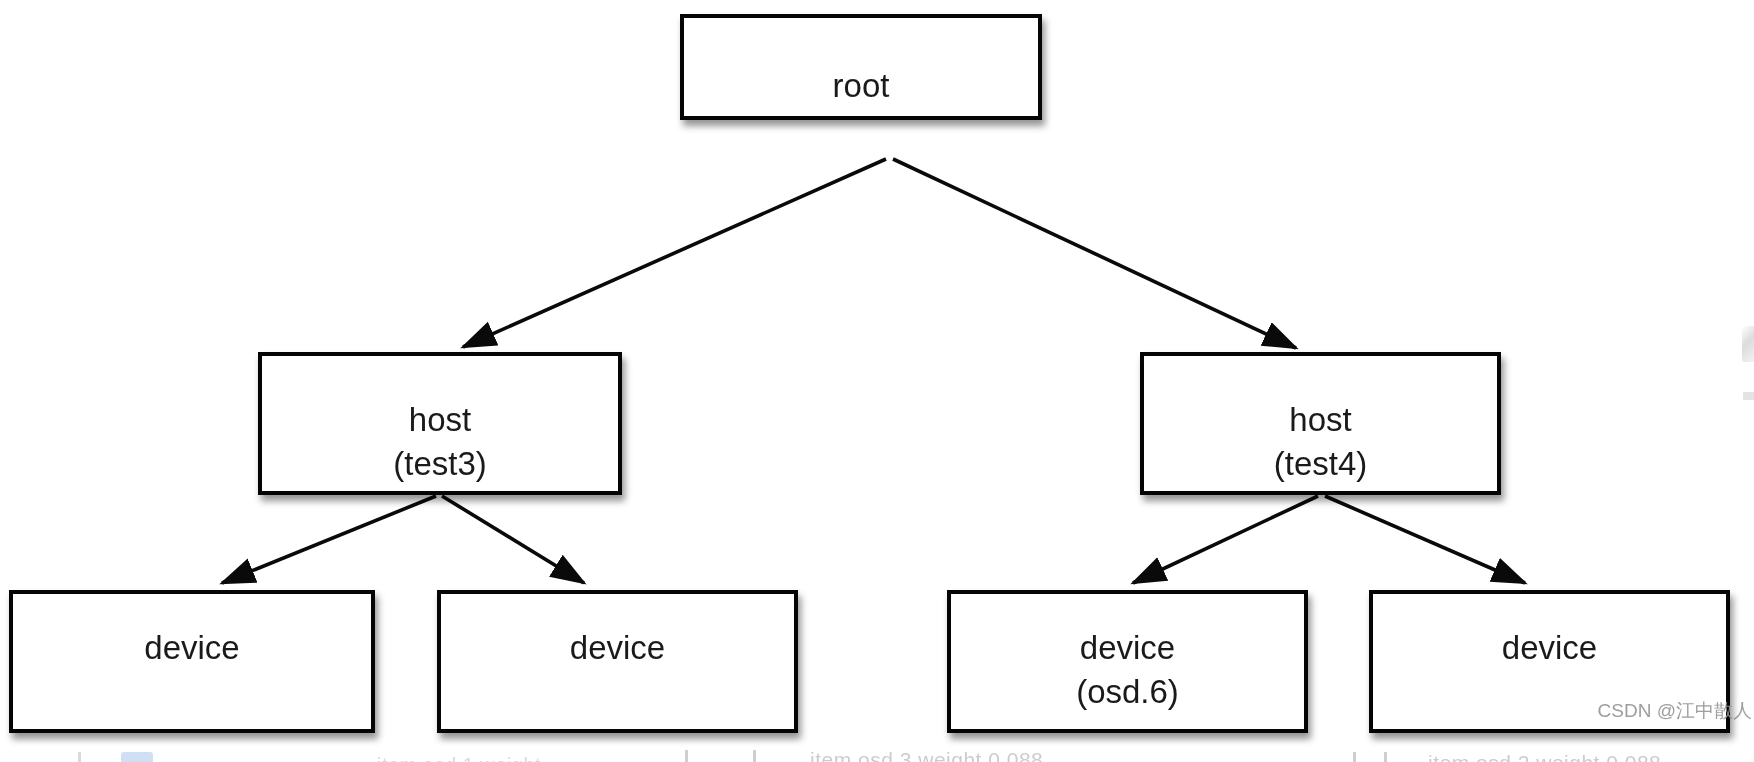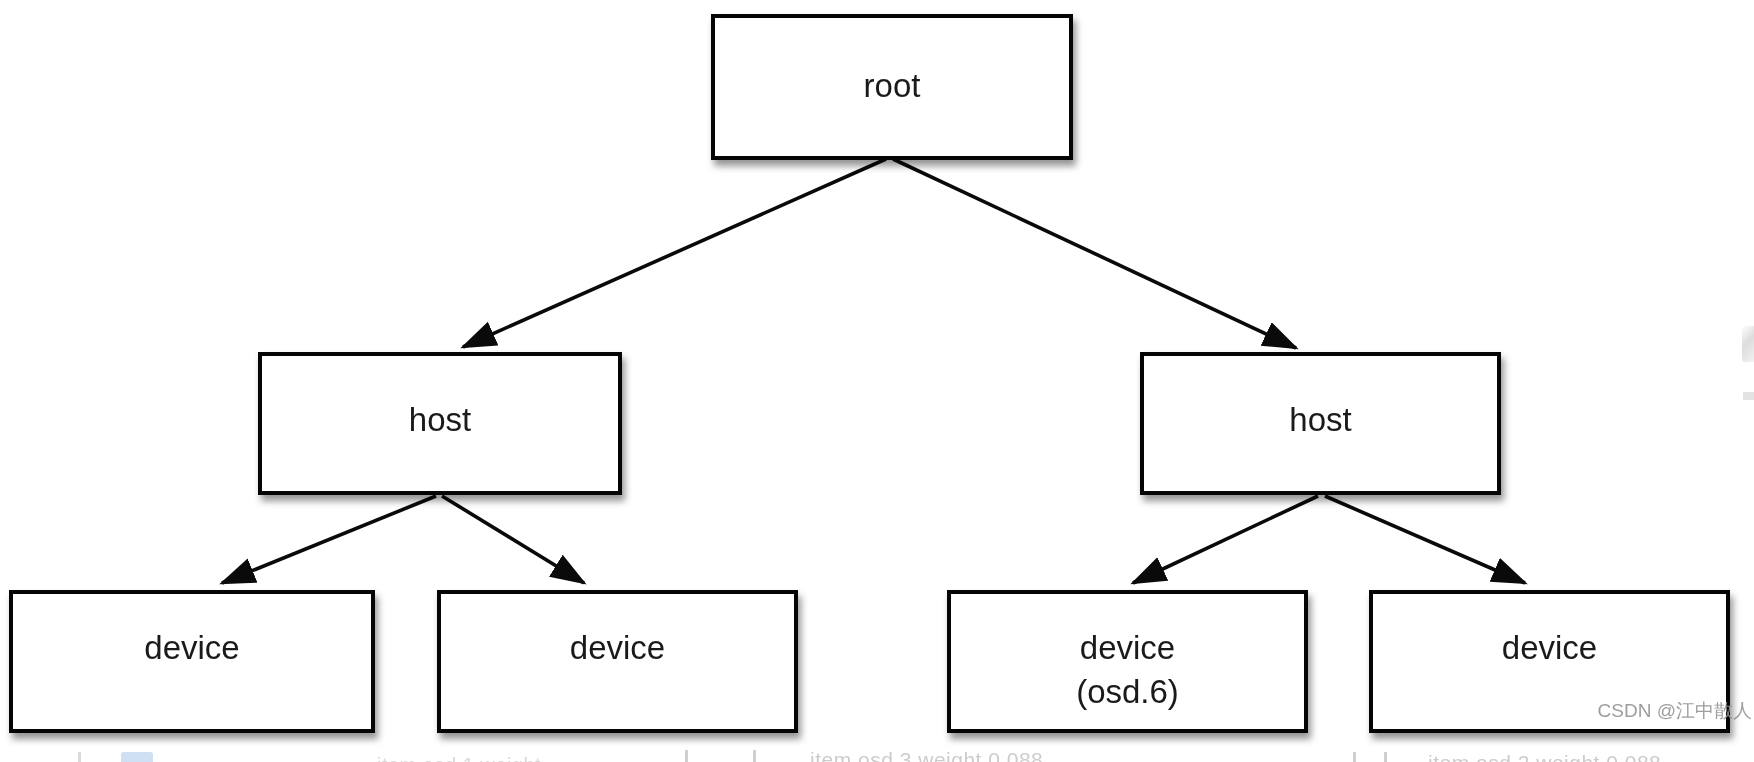--- a/index.html
+++ b/index.html
@@ -12,21 +12,21 @@
   svg.edges .ah{fill:#0a0a0a;}
   .node{
     position:absolute;z-index:2;box-sizing:border-box;
     background:#ffffff;border:4px solid #050505;
     box-shadow:3px 6px 7px rgba(0,0,0,0.42);
     text-align:center;color:#1a1a1a;
     font-size:33px;line-height:44px;
   }
   .nl{white-space:nowrap;}
   
-  .n-root {left:711px; top:14px;  width:362px;height:146px;padding-top:46px;}
+  .n-root {left:680px; top:14px;  width:362px;height:106px;padding-top:46px;}
   .n-test3{left:258px; top:352px; width:364px;height:143px;padding-top:42px;}
   .n-test4{left:1140px;top:352px; width:361px;height:143px;padding-top:42px;}
   .n-osd4 {left:9px;   top:590px; width:366px;height:143px;padding-top:32px;}
   .n-osd5 {left:437px; top:590px; width:361px;height:143px;padding-top:32px;}
   .n-osd6 {left:947px; top:590px; width:361px;height:143px;padding-top:32px;}
   .n-osd7 {left:1369px;top:590px; width:361px;height:143px;padding-top:32px;}
   
   .watermark{
     position:absolute;z-index:4;right:2px;top:698px;
     font-size:19px;color:rgba(150,150,150,0.92);white-space:nowrap;
@@ -76,24 +76,26 @@
     <line x1="1318" y1="496" x2="1133" y2="583" marker-end="url(#ah)"></line>
     <line x1="1325" y1="496" x2="1525" y2="583" marker-end="url(#ah)"></line>
   </svg>
 
   <div class="node n-root">
     <div class="nl">root</div>
   </div>
 
   <div class="node n-test3">
     <div class="nl">host</div>
+    <div class="nl">(test3)</div>
   </div>
 
   <div class="node n-test4">
     <div class="nl">host</div>
+    <div class="nl">(test4)</div>
   </div>
 
   <div class="node n-osd4">
     <div class="nl">device</div>
   </div>
 
   <div class="node n-osd5">
     <div class="nl">device</div>
   </div>
 

